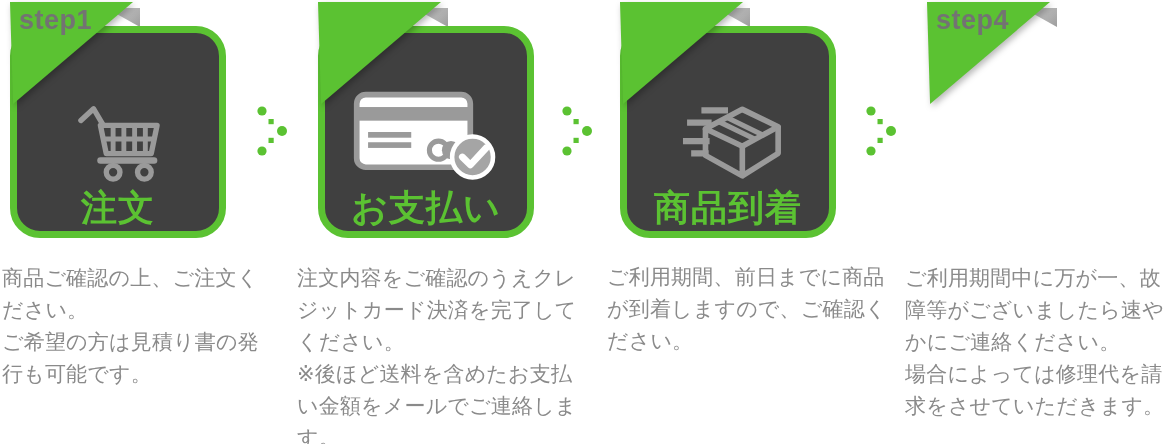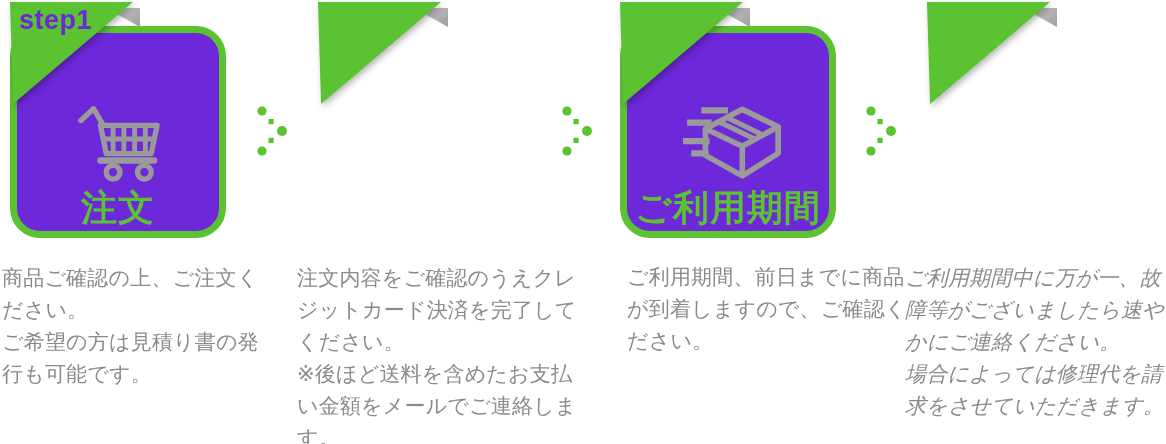--- a/index.html
+++ b/index.html
@@ -9,21 +9,21 @@
     font-family:"Liberation Sans","DejaVu Sans",sans-serif; overflow:hidden;
   }
   .step{ position:absolute; top:0; height:444px; }
   .step-1{ left:0;   width:292px; --cl:10px; }
   .step-2{ left:297px; width:292px; --cl:21px; }
   .step-3{ left:605px; width:288px; --cl:15px; }
   .step-4{ left:903px; width:262px; --cl:24px; }
 
   .card{
     position:absolute; left:var(--cl); top:26px;
-    width:216px; height:212px; background:#6d28d9;
+    width:216px; height:212px; background:#404040;
     border:7px solid #5bc232; border-radius:30px; z-index:2;
   }
   .card-inner{
     height:100%; display:flex; flex-direction:column;
     justify-content:flex-end; align-items:center; padding-bottom:2px;
   }
   .step-icon{ margin-bottom:4px; }
   .card-title{
     color:#5bc232; font-weight:bold; font-size:36px; line-height:1.2;
     white-space:nowrap; letter-spacing:1px;
@@ -38,31 +38,31 @@
   .ribbon-wrap{
     position:absolute; left:var(--cl); top:2px; z-index:3;
     filter:drop-shadow(2px 3px 3px rgba(0,0,0,.28));
   }
   .ribbon{
     width:123px; height:102px; background:#5bc232;
     clip-path:polygon(0 0,100% 0,2.5% 100%);
   }
   .badge{
     position:absolute; left:calc(var(--cl) + 9px); top:5px; z-index:4;
-    color:#6d28d9; font-weight:bold; font-size:27px; letter-spacing:.5px;
+    color:#737373; font-weight:bold; font-size:27px; letter-spacing:.5px;
   }
 
   .desc{
     position:absolute; top:262px; left:2px; width:272px;
     font-size:21px; line-height:32px; color:#8a8a8a;
     white-space:pre-line; letter-spacing:.2px;
   }
   .step-2 .desc{ left:0; width:292px; }
-  .step-3 .desc{ top:261px; width:280px;margin-left:20px; }
-  .step-4 .desc{ width:260px;font-style:italic; }
+  .step-3 .desc{ top:261px; width:280px; }
+  .step-4 .desc{ width:260px; }
 
   .arrow{ position:absolute; top:106px; }
   .arrow-1{ left:256px; } .arrow-2{ left:561px; } .arrow-3{ left:865px; }
 </style>
 </head>
 <body>
 
 <div class="canvas">
 
   <section class="step step-1">
@@ -83,51 +83,67 @@
     <div class="ribbon-wrap">
         <div class="ribbon"></div>
       </div>
     <span class="badge">step1</span>
     <p class="desc">商品ご確認の上、ご注文ください。
 ご希望の方は見積り書の発行も可能です。</p>
   </section>
 
   <section class="step step-2">
     <div class="fold"></div>
+    <div class="card">
+      <div class="card-inner">
+        <svg class="step-icon" width="146" height="92" viewBox="0 0 128 81" fill="none">
+          <rect x="3" y="4" width="100" height="64" rx="8" fill="#ffffff" stroke="#9a9a9a" stroke-width="5"></rect>
+          <rect x="4" y="15" width="98" height="12" fill="#9a9a9a"></rect>
+          <rect x="13" y="37" width="38" height="5" fill="#9a9a9a"></rect>
+          <rect x="13" y="46" width="38" height="5" fill="#9a9a9a"></rect>
+          <circle cx="75" cy="53" r="8" fill="#ffffff" stroke="#9a9a9a" stroke-width="4.5"></circle>
+          <circle cx="86" cy="53" r="8" fill="#9a9a9a"></circle>
+          <circle cx="105" cy="59" r="18" fill="#a5a5a5" stroke="#ffffff" stroke-width="4"></circle>
+          <path d="M96 59 l7 7 l14 -15" stroke="#ffffff" stroke-width="6" stroke-linecap="round" stroke-linejoin="round"></path>
+        </svg>
+        <div class="card-title">お支払い</div>
+      </div>
+    </div>
     <div class="ribbon-wrap">
         <div class="ribbon"></div>
       </div>
     <p class="desc">注文内容をご確認のうえクレジットカード決済を完了してください。
 ※後ほど送料を含めたお支払い金額をメールでご連絡します。</p>
   </section>
 
   <section class="step step-3">
     <div class="fold"></div>
     <div class="card">
       <div class="card-inner">
         <svg class="step-icon" width="148" height="88" viewBox="0 0 128 86" fill="none">
           <path d="M38 16 H64 M24 28 H48 M20 46 H46 M28 58 H45" stroke="#9a9a9a" stroke-width="6"></path>
           <path d="M42 34 L78 15 L113 32 L78 51 Z" stroke="#9a9a9a" stroke-width="5.5" stroke-linejoin="round"></path>
           <path d="M55 27 L90 44 M63 23 L98 40" stroke="#9a9a9a" stroke-width="5"></path>
           <path d="M42 34 V60 L78 80 V51 M113 32 V58 L78 80" stroke="#9a9a9a" stroke-width="5.5" stroke-linejoin="round"></path>
         </svg>
-        <div class="card-title">ご利用期間</div>
+        <div class="card-title">商品到着</div>
       </div>
     </div>
     <div class="ribbon-wrap">
         <div class="ribbon"></div>
       </div>
     <p class="desc">ご利用期間、前日までに商品が到着しますので、ご確認ください。</p>
   </section>
 
   <section class="step step-4">
     <div class="fold"></div>
     <div class="ribbon-wrap">
         <div class="ribbon"></div>
       </div>
+    <span class="badge">step4</span>
     <p class="desc">ご利用期間中に万が一、故障等がございましたら速やかにご連絡ください。
 場合によっては修理代を請求をさせていただきます。</p>
   </section>
 
   <svg class="arrow arrow-1" width="32" height="50" viewBox="0 0 32 50">
     <circle cx="6" cy="5" r="4.6" fill="#5bc232"></circle>
     <rect x="12.5" y="13" width="5.2" height="5.2" fill="#5bc232"></rect>
     <circle cx="26" cy="25" r="5" fill="#5bc232"></circle>
     <rect x="12.5" y="31.8" width="5.2" height="5.2" fill="#5bc232"></rect>
     <circle cx="6" cy="45" r="4.6" fill="#5bc232"></circle>

